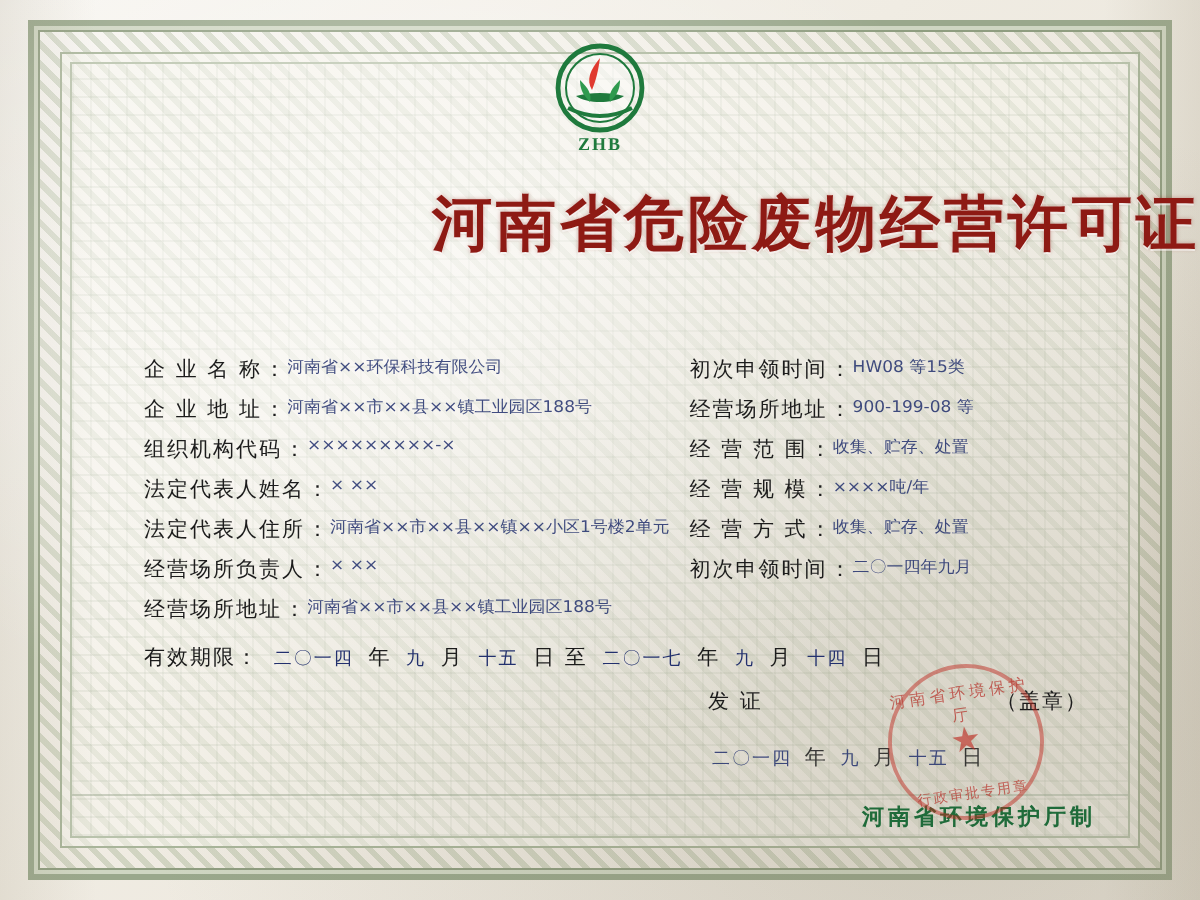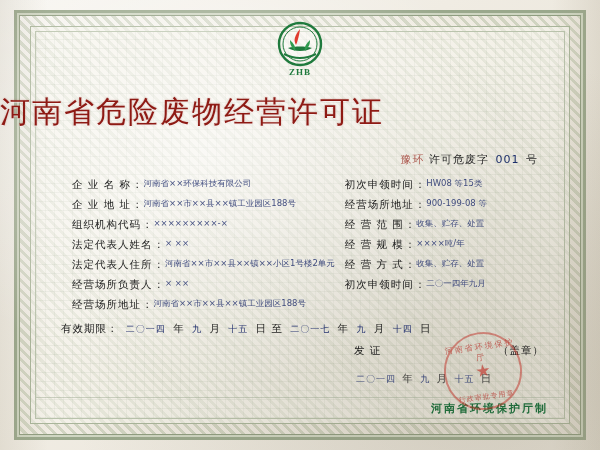--- a/index.html
+++ b/index.html
@@ -100,24 +100,24 @@
     color: #1f7a3d;
     font-family: Liberation Serif, serif;
   }
 
   
   .title {
     position: absolute;
     left: 0;
     right: 0;
     top: 92px;
-    text-align: left;
+    text-align: right;
     font-family: "DejaVu Sans", sans-serif;
     font-size: 30px;
-    font-weight: normal;
+    font-weight: bold;
     letter-spacing: 2px;
     color: #8e1a14;
     text-shadow: 0 1px 0 rgba(255,255,255,0.6), 0 0 2px rgba(140,25,20,0.35);
     z-index: 5;
   }
 
   
   .cert-no {
     position: absolute;
     right: 62px;
@@ -173,21 +173,21 @@
     letter-spacing: 0;
     overflow: hidden;
     text-overflow: clip;
     opacity: .85;
     transform: scaleY(0.95);
   }
 
   
   .validity {
     position: absolute;
-    left: 61px;
+    left: 72px;
     right: 52px;
     top: 322px;
     font-size: 10.5px;
     color: #1c1c1c;
     letter-spacing: 1px;
     z-index: 5;
     white-space: nowrap;
   }
   .validity .num {
     color: #22306e;
@@ -306,26 +306,20 @@
       <path d="M20 32 C27 30, 37 30, 44 32 C38 36, 26 36, 20 32 Z" fill="#1f7a3d"></path>
       <path d="M22 24 C26 28, 28 31, 27 35 C23 31, 22 28, 22 24 Z" fill="#2f9a4e"></path>
       <path d="M42 24 C38 28, 36 31, 37 35 C41 31, 42 28, 42 24 Z" fill="#2f9a4e"></path>
       <path d="M16 38 Q32 46, 48 38" fill="none" stroke="#1f7a3d" stroke-width="2"></path>
     </svg>
     <div class="emblem-label">ZHB</div>
   </div>
 
   <div class="title">河南省危险废物经营许可证</div>
 
-  <div class="cert-no">
-    <span class="stamp-red">豫环</span>
-    <span>许可危废字</span>
-    <span class="fill">001</span>
-    <span>号</span>
-  </div>
 
   <div class="fields">
 
     <div class="col">
       <div class="field-row">
         <span class="field-label">企 业 名 称</span>
         <span class="field-colon">：</span>
         <span class="field-value">河南省××环保科技有限公司</span>
       </div>
       <div class="field-row">

